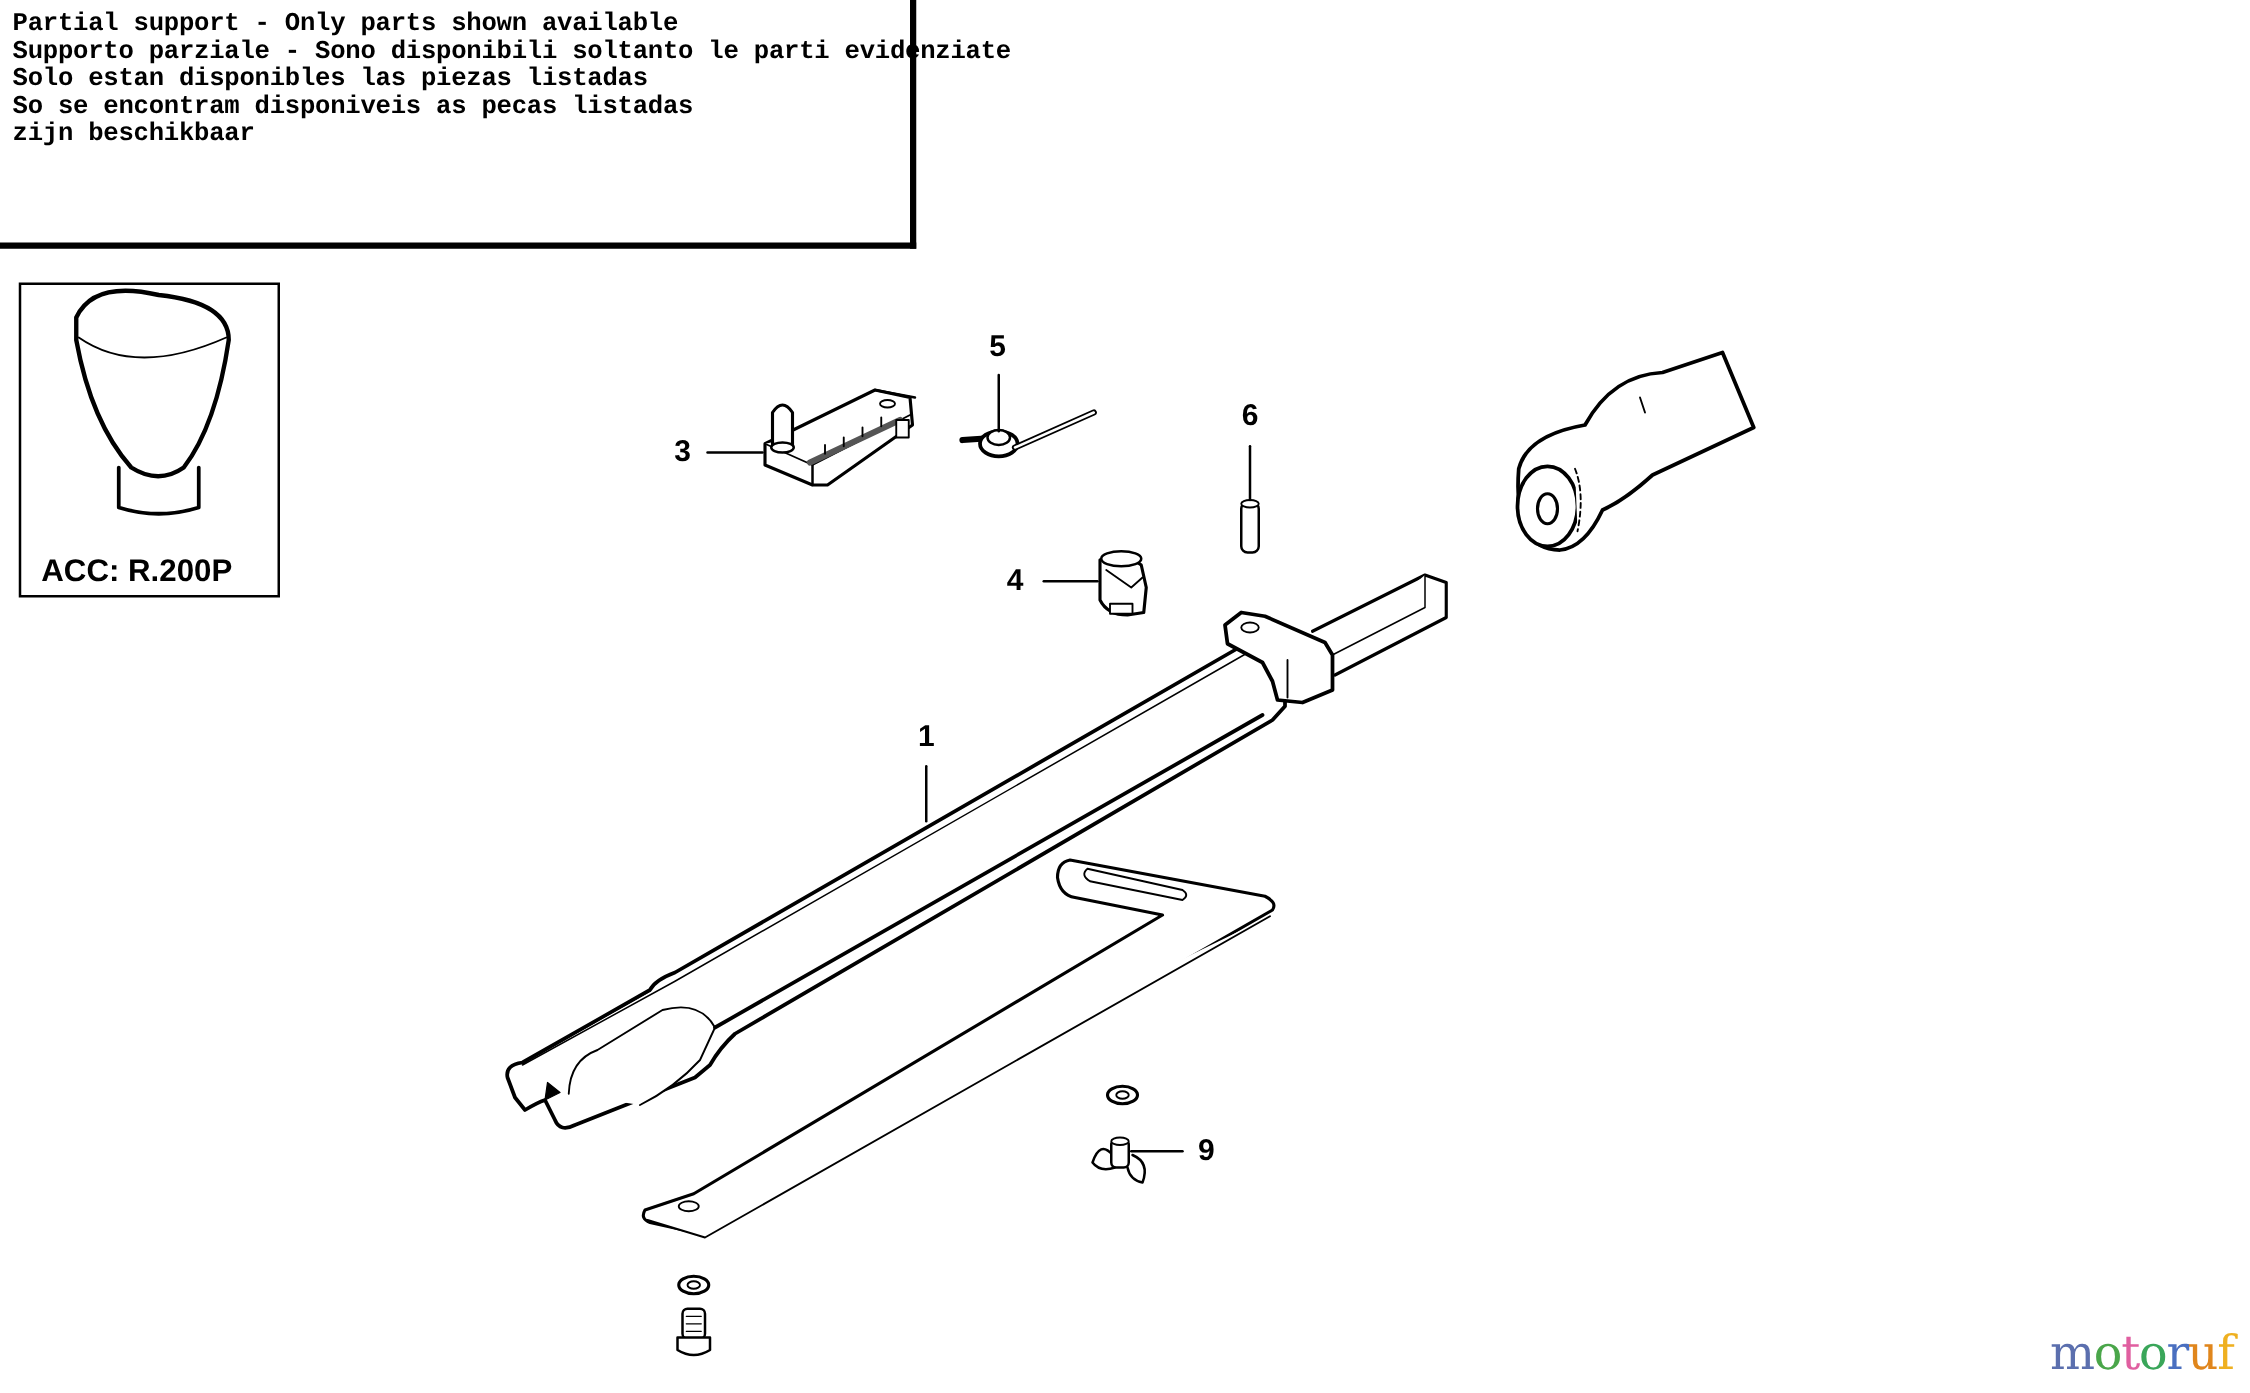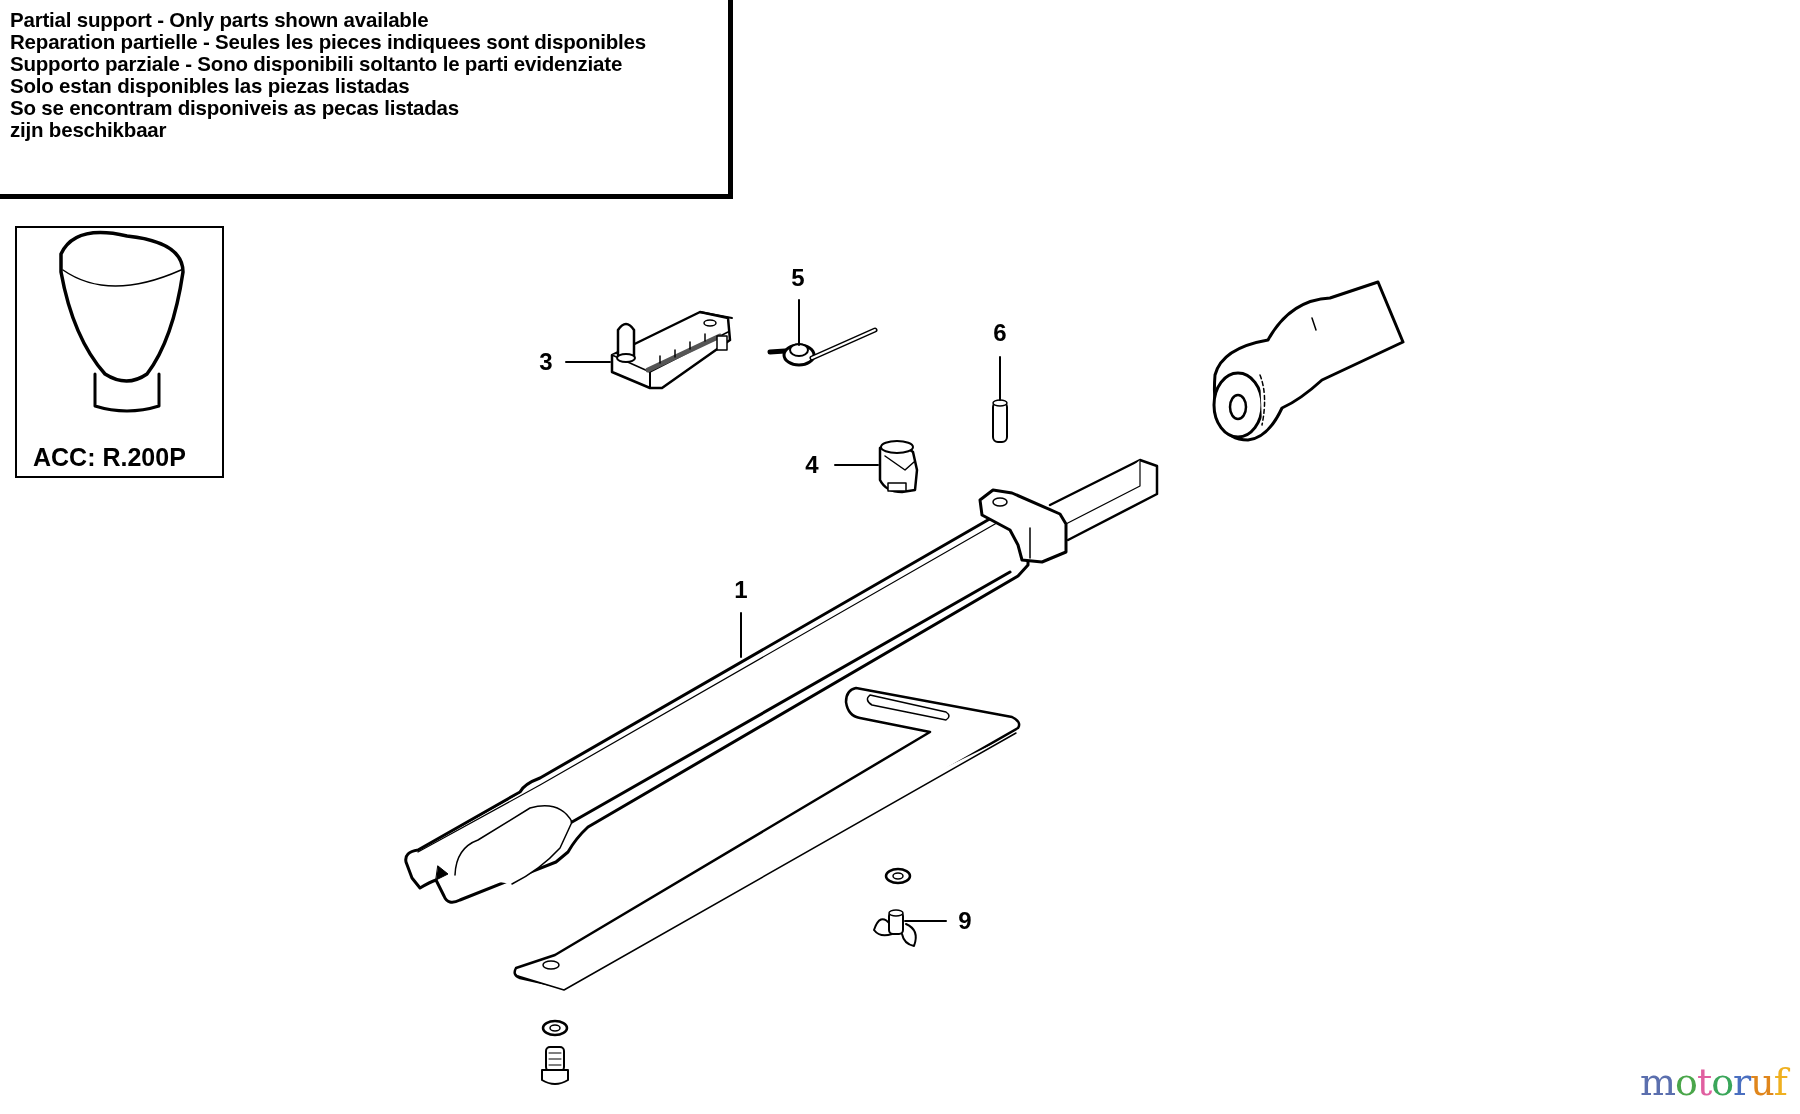--- a/index.html
+++ b/index.html
@@ -2,41 +2,40 @@
 <html><head>
 <meta charset="utf-8">
 <style>
   html, body { margin:0; padding:0; background:#ffffff; }
   body { width:1800px; height:1114px; position:relative; overflow:hidden;
          font-family:"Liberation Sans", sans-serif; }
   .notice { position:absolute; left:-4px; top:-4px; width:737px; height:203px;
             border-right:5px solid #000; border-bottom:5px solid #000; box-sizing:border-box; }
   .notice-lines { position:absolute; left:14px; top:13px; margin:0; padding:0; list-style:none; }
   .notice-lines li { font-weight:bold; font-size:20.5px; line-height:22px; color:#000;
-                     letter-spacing:-0.2px; white-space:nowrap; }
+                     letter-spacing:-0.2px; white-space:nowrap;font-family:Liberation Mono, monospace; }
   .acc-box { position:absolute; left:15px; top:226px; width:209px; height:252px;
              border:2px solid #000; box-sizing:border-box; }
   .acc-label { position:absolute; left:16px; bottom:4px; font-weight:bold; font-size:25px; color:#000; }
   .acc-box svg { position:absolute; left:0; top:0; }
   .drawing { position:absolute; left:0; top:0; }
   .callout { position:absolute; font-weight:bold; font-size:24px; color:#000; transform:translate(-50%,-50%); }
   .watermark { position:absolute; left:1640px; top:1060px; font-family:"DejaVu Serif", serif;
                font-size:38px; letter-spacing:-1px; white-space:nowrap; }
   .watermark span { display:inline-block; }
   .wm-c { position:absolute; left:1762px; top:1116px; width:26px; height:26px; border:2.5px solid #111;
           border-radius:50%; font-family:"DejaVu Serif", serif; font-size:11px; line-height:26px;
           text-align:center; color:#222; background:rgba(255,255,255,0.6); }
 </style>
 </head>
 <body>
 
 <div class="notice">
   <ul class="notice-lines">
     <li>Partial support - Only parts shown available</li>
-    <li>Reparation partielle - Seules les pieces indiquees sont disponibles</li>
     <li>Supporto parziale - Sono disponibili soltanto le parti evidenziate</li>
     <li>Solo estan disponibles las piezas listadas</li>
     <li>So se encontram disponiveis as pecas listadas</li>
     <li>zijn beschikbaar</li>
   </ul>
 </div>
 
 <div class="acc-box">
   <svg width="205" height="219" viewBox="0 0 205 219">
     <g fill="#fff" stroke="#000" stroke-linecap="round" stroke-linejoin="round">

